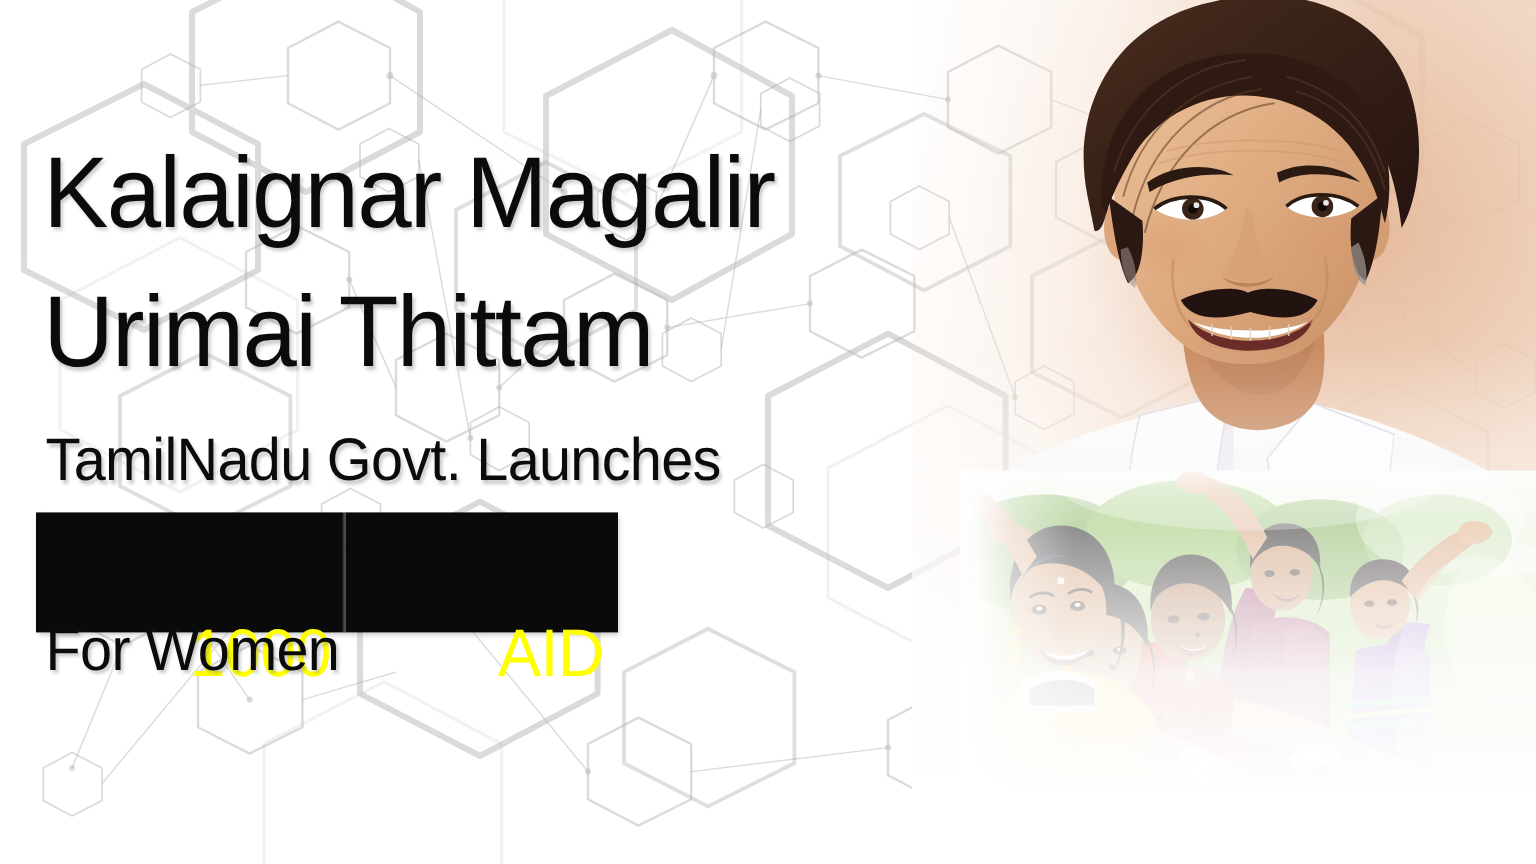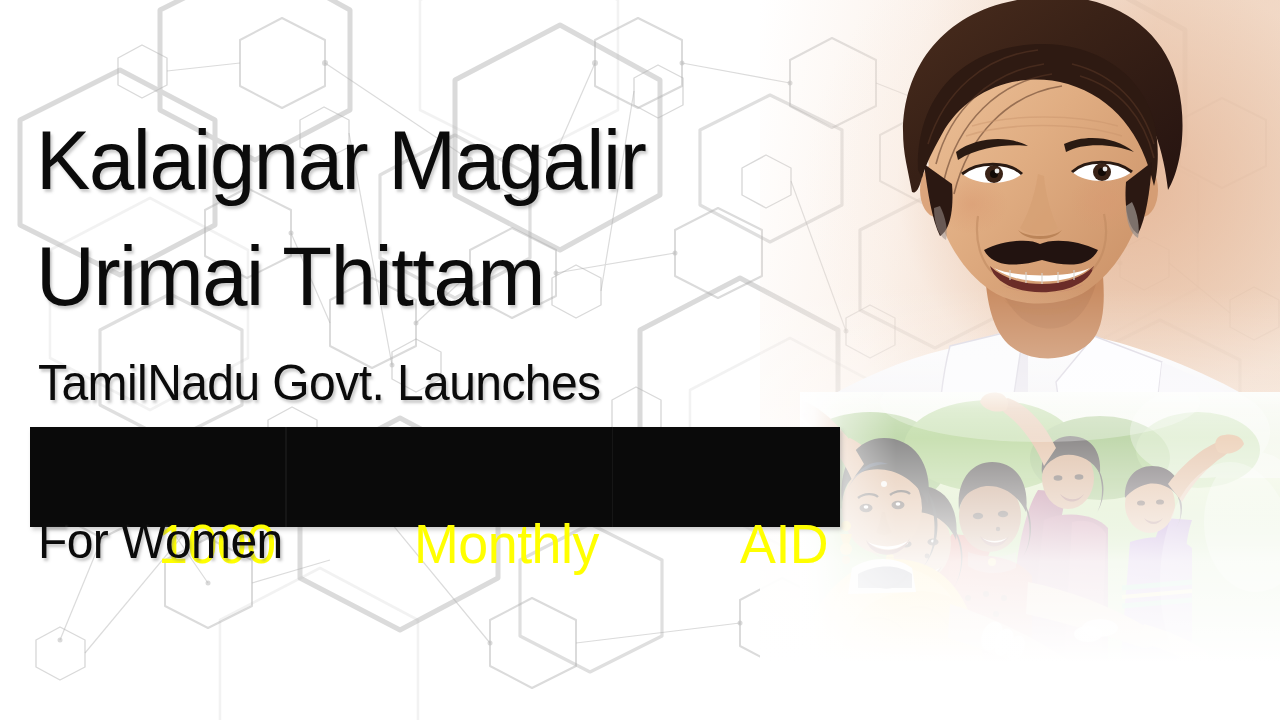--- a/index.html
+++ b/index.html
@@ -601,23 +601,20 @@
     <div class="headline l2">Urimai Thittam</div>
 
     <div class="sub s1">TamilNadu Govt. Launches</div>
 
     <div class="hiwrap">
       <div class="hiseg p-first">
         <span class="inner">1000</span>
       </div>
       <div class="seam"></div>
       <div class="seam"></div>
-      <div class="hiseg p-mid">
-        <span class="inner">Monthly</span>
-      </div>
       <div class="seam"></div>
       <div class="hiseg p-last">
         <span class="inner">AID</span>
       </div>
     </div>
 
     <div class="sub s3">For Women</div>
   </div>
 
 </div>

